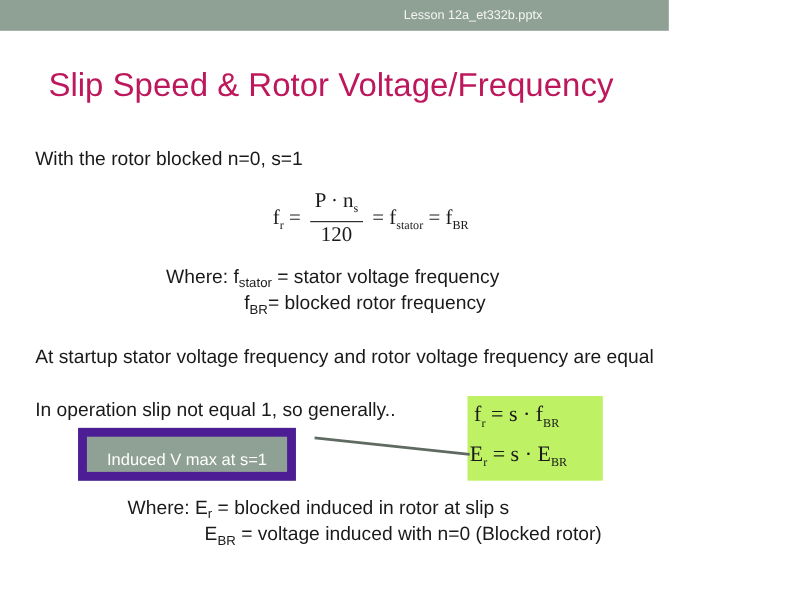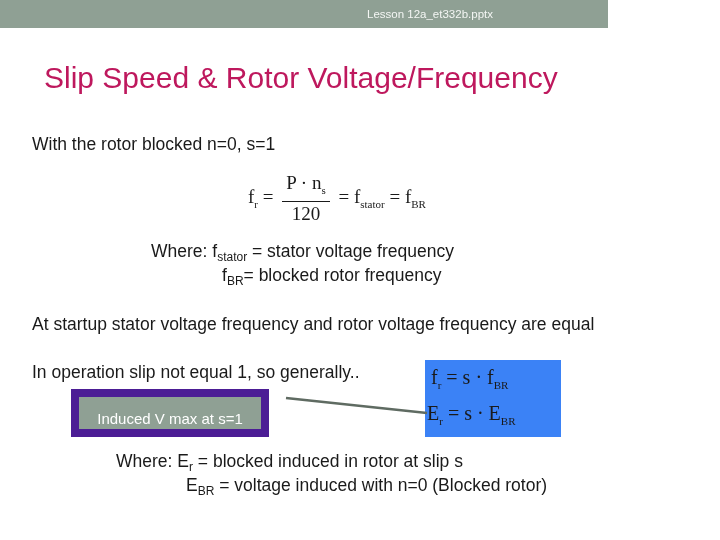--- a/index.html
+++ b/index.html
@@ -9,21 +9,21 @@
   .file { position:absolute; left:367px; top:8px; font-size:11.5px; color:#f4f6f4; }
   .pnum { position:absolute; left:609px; top:6px; font-size:14px; color:#ffffff; font-weight:bold; }
   .title { position:absolute; left:44px; top:61px; font-size:30px; color:#be185d; white-space:nowrap; }
   .t { position:absolute; font-size:17.5px; white-space:nowrap; color:#1a1a1a; }
   .t sub { font-size:12px; vertical-align:-4px; }
   .eq { position:absolute; font-family:"Liberation Serif", serif; font-size:19px; white-space:nowrap; color:#1a1a1a; }
   .eq sub { font-size:11px; vertical-align:-5px; }
   .frac { display:inline-block; vertical-align:middle; text-align:center; margin:0 4px; }
   .frac .num { display:block; border-bottom:1px solid #1a1a1a; padding:0 4px; line-height:22px; }
   .frac .den { display:block; line-height:24px; }
-  .yellow { position:absolute; left:425px; top:360px; width:136px; height:77px; background:#3b82f6; }
+  .yellow { position:absolute; left:425px; top:360px; width:123px; height:77px; background:#bef264; }
   .yline { position:absolute; left:6px; font-family:"Liberation Serif", serif; font-size:20px; white-space:nowrap; }
   .yline sub { font-size:11px; vertical-align:-5px; }
   .graybox { position:absolute; left:71px; top:389px; width:198px; height:48px; background:#8fa094;
              border:8px solid #4c1d95; box-sizing:border-box; }
   .graybox span { position:absolute; left:0; right:0; top:13px; text-align:center; color:#ffffff; font-size:15px; }
   svg.conn { position:absolute; left:0; top:0; }
 </style>
 </head>
 <body>
 

